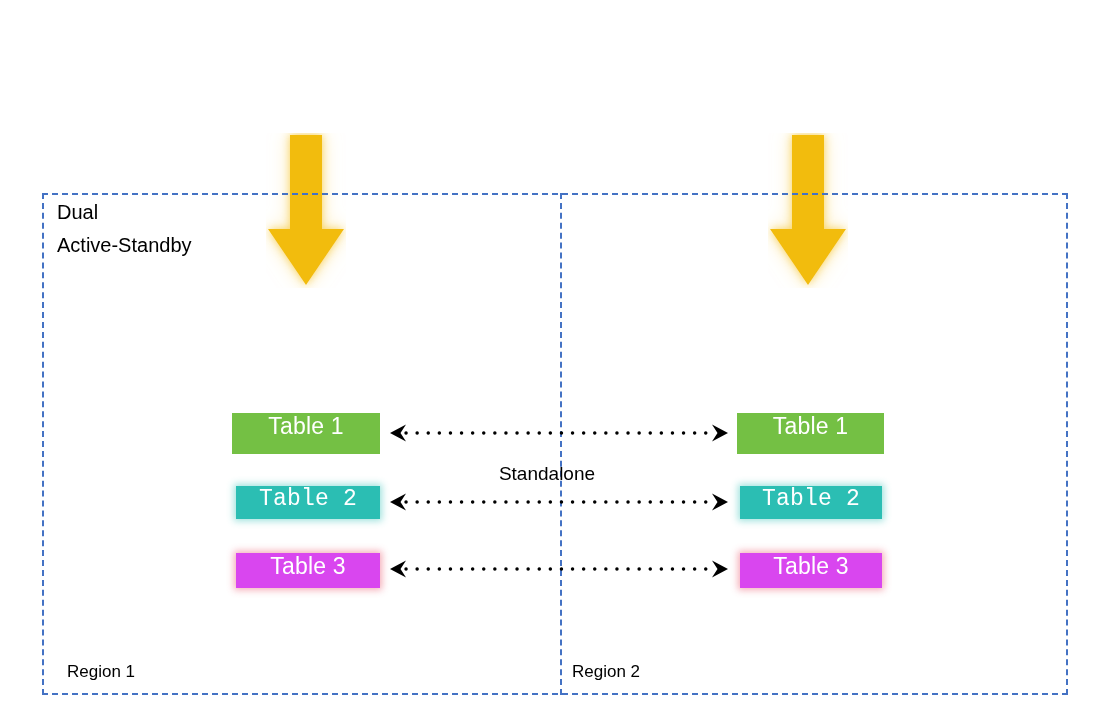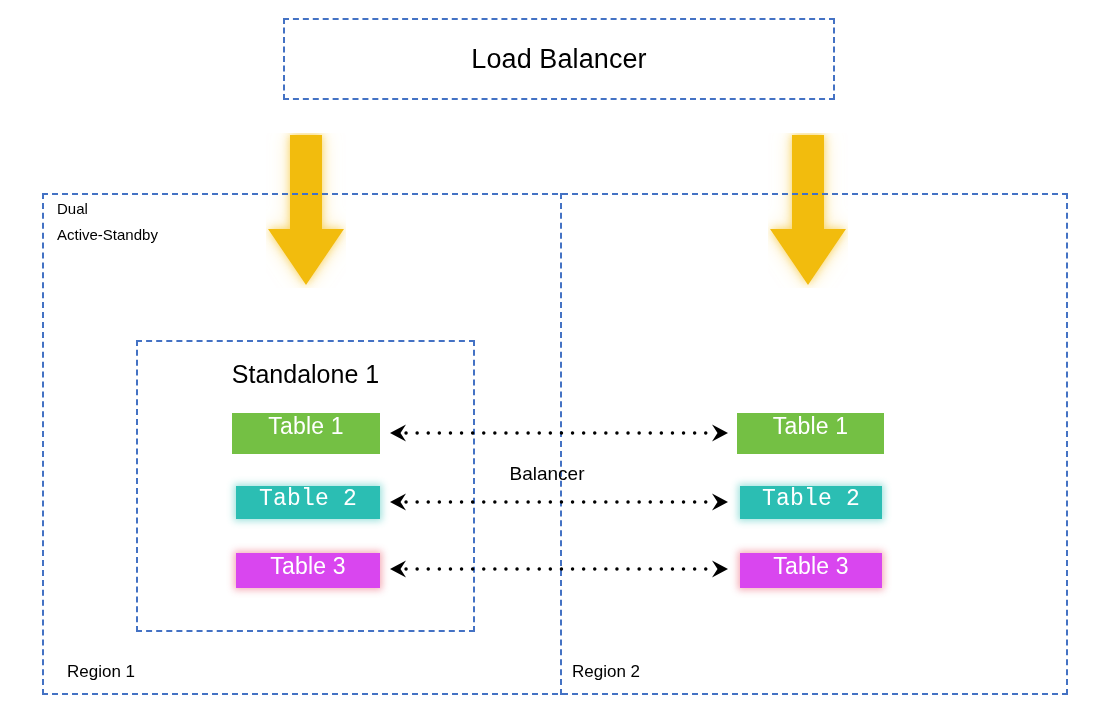--- a/index.html
+++ b/index.html
@@ -34,21 +34,21 @@
   }
   
   #region-divider{
     position:absolute;
     left:560px;top:193px;width:0;height:502px;
     border-left:2px dashed #4472C4;
   }
 
   #dual-label{
     position:absolute;left:57px;top:196px;
-    font-size:15px;line-height:26px;color:#000;white-space:pre-line;
+    font-size:20px;line-height:33px;color:#000;white-space:pre-line;
   }
   #region1-label{position:absolute;left:67px;top:662px;font-size:17px;color:#000;}
   #region2-label{position:absolute;left:572px;top:662px;font-size:17px;color:#000;}
 
   
   #standalone-1{left:136px;top:340px;width:339px;height:292px;}
   #standalone-2{left:640px;top:340px;width:338px;height:292px;}
   .standalone-title{
     position:absolute;left:0;right:0;top:18px;
     text-align:center;font-size:25px;color:#000;
@@ -92,23 +92,20 @@
   
   .gold-arrow{position:absolute;width:80px;height:155px;}
   #arrow-left{left:266px;top:133px;}
   #arrow-right{left:768px;top:133px;}
 </style>
 </head>
 <body>
 
 <div id="canvas">
 
-  <div class="dashbox" id="load-balancer">
-    <span class="label">Load Balancer</span>
-  </div>
 
   <svg class="gold-arrow" id="arrow-left" viewBox="0 0 80 155">
     <defs>
       <filter id="glowL" x="-60%" y="-30%" width="220%" height="170%">
         <feDropShadow dx="0" dy="0" stdDeviation="4.5" flood-color="#F7CE45" flood-opacity="0.85"></feDropShadow>
         <feDropShadow dx="0" dy="0" stdDeviation="9" flood-color="#FBE08C" flood-opacity="0.55"></feDropShadow>
       </filter>
     </defs>
     <path d="M24 2 L56 2 L56 96 L78 96 L40 152 L2 96 L24 96 Z" fill="#F2BC0C" filter="url(#glowL)"></path>
   </svg>
@@ -125,23 +122,20 @@
 
   <div class="dashbox" id="dual-frame"></div>
   <div id="region-divider"></div>
 
   <div id="dual-label">Dual
 Active-Standby</div>
 
   <div id="region1-label">Region 1</div>
   <div id="region2-label">Region 2</div>
 
-  <div class="dashbox" id="standalone-1">
-    <div class="standalone-title">Standalone 1</div>
-  </div>
 
   <div class="table-chip chip-green" id="s1-t1">
     <span>Table 1</span>
   </div>
   <div class="table-chip chip-teal" id="s1-t2">
     <span>Table 2</span>
   </div>
   <div class="table-chip chip-red" id="s1-t3">
     <span>Table 3</span>
   </div>
@@ -168,15 +162,15 @@
     <path d="M26 4.5 L10 13 L26 21.5 L20.5 13 Z" fill="#000"></path>
     <path d="M332 4.5 L348 13 L332 21.5 L337.5 13 Z" fill="#000"></path>
   </svg>
 
   <svg class="replicate-line" id="rep-3" viewBox="0 0 358 26" preserveAspectRatio="none">
     <line x1="26" y1="13" x2="332" y2="13" stroke="#000" stroke-width="3.4" stroke-linecap="round" stroke-dasharray="0.1 11"></line>
     <path d="M26 4.5 L10 13 L26 21.5 L20.5 13 Z" fill="#000"></path>
     <path d="M332 4.5 L348 13 L332 21.5 L337.5 13 Z" fill="#000"></path>
   </svg>
 
-  <div id="replicate-label">Balancer</div>
+  <div id="replicate-label">Standalone</div>
 
 </div>
 
 </body></html>

